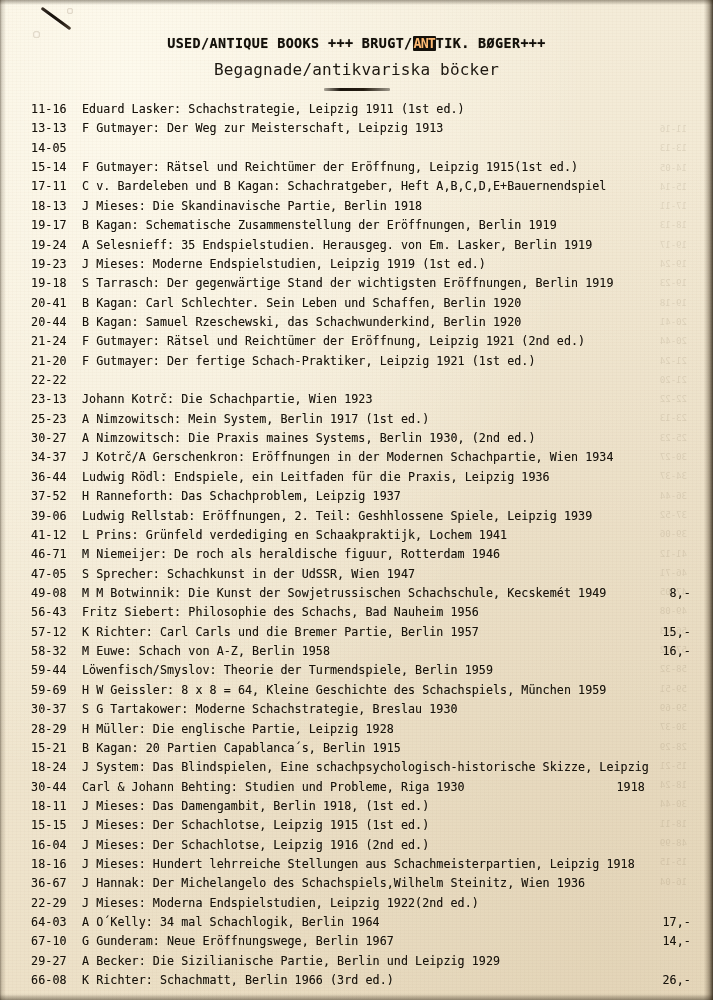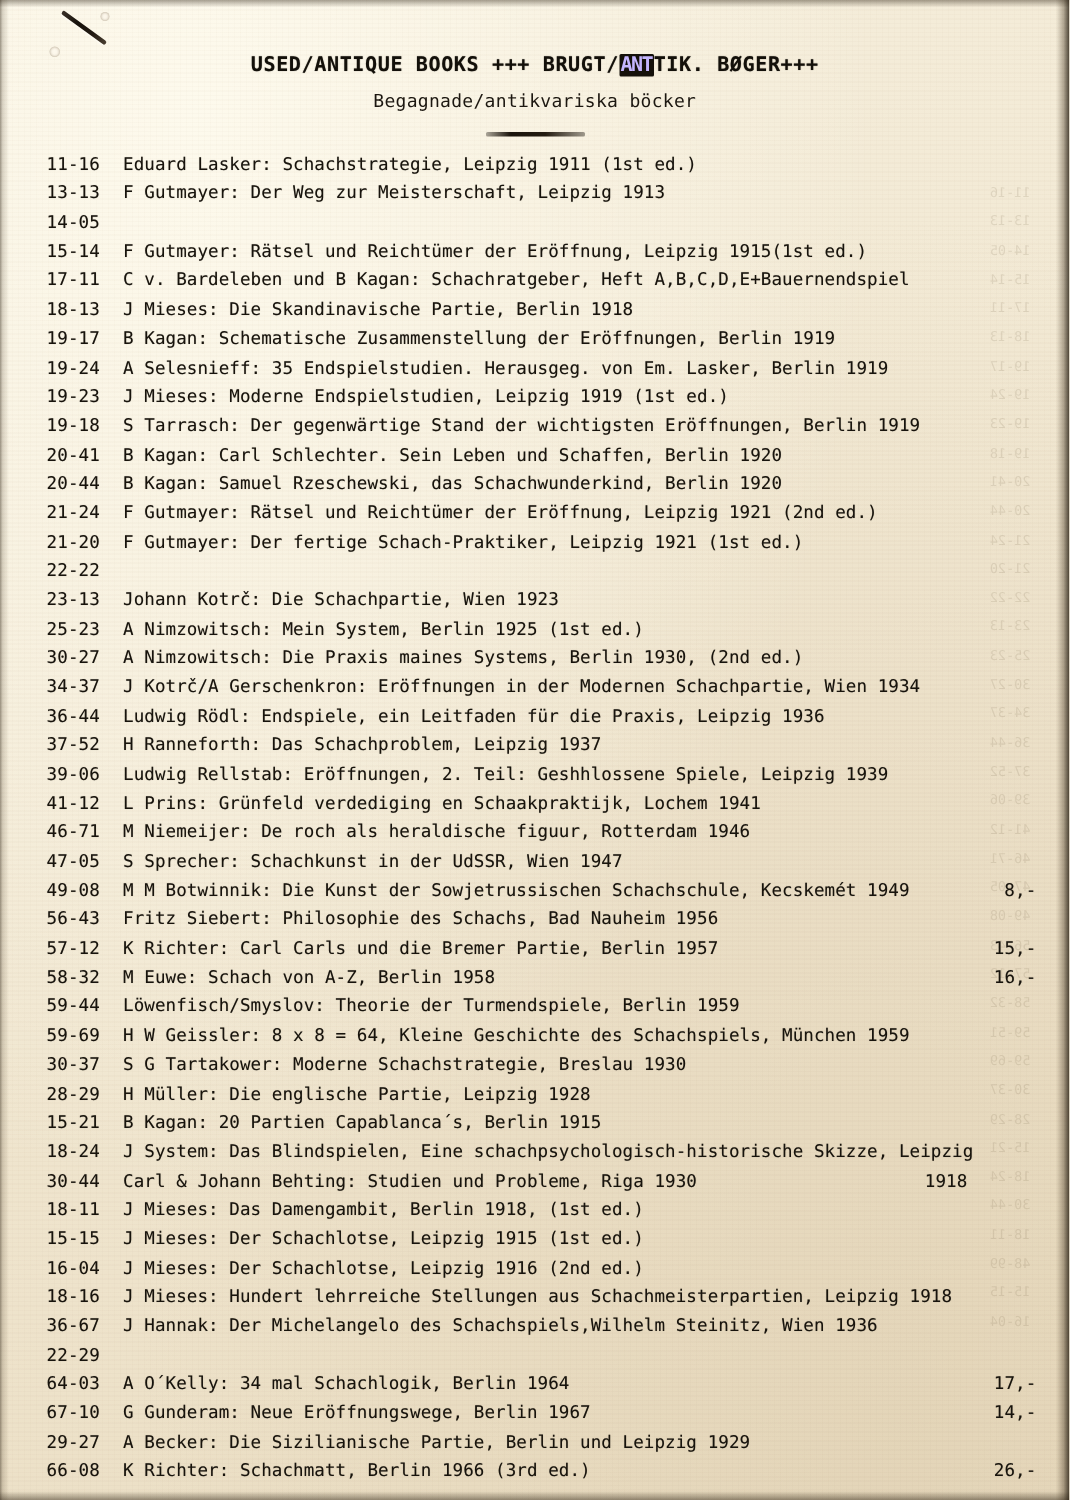--- a/index.html
+++ b/index.html
@@ -45,25 +45,25 @@
     background:#fdf8ec;box-shadow:inset 0 0 2px rgba(120,100,70,.6);}
   #staple-hole-b{position:absolute;left:67px;top:8px;width:6px;height:6px;border-radius:50%;
     background:#fdf8ec;box-shadow:inset 0 0 2px rgba(120,100,70,.6);}
   #header{position:absolute;left:0;top:36px;width:713px;text-align:center;}
   #title-line{
     font-size:13.4px;letter-spacing:.4px;font-weight:bold;
     color:#13100a;white-space:pre;
     text-shadow:0 0 .7px rgba(20,15,8,.55);
   }
   #subtitle-line{
-    margin-top:9px;font-size:12px;letter-spacing:.2px;
+    margin-top:9px;font-size:16px;letter-spacing:.2px;
     color:#1c1710;white-space:pre;
   }
   .struck{
-    display:inline-block;background:#15110b;color:#c4b5fd;
+    display:inline-block;background:#15110b;color:#fdba74;
     letter-spacing:-1px;padding:0 1px;border-radius:1px;
   }
   #rule{
     position:absolute;left:50%;top:88px;transform:translateX(-50%);
     width:66px;height:3px;
     background:linear-gradient(90deg,rgba(25,20,12,.35),#1a140c 25%,#241c11 60%,rgba(25,20,12,.4));
     border-radius:1px;
   }
 
   
@@ -165,21 +165,21 @@
       <div class="row"><span class="code">19-17</span><span class="entry">B Kagan: Schematische Zusammenstellung der Eröffnungen, Berlin 1919</span></div>
       <div class="row"><span class="code">19-24</span><span class="entry">A Selesnieff: 35 Endspielstudien. Herausgeg. von Em. Lasker, Berlin 1919</span></div>
       <div class="row"><span class="code">19-23</span><span class="entry">J Mieses: Moderne Endspielstudien, Leipzig 1919 (1st ed.)</span></div>
       <div class="row"><span class="code">19-18</span><span class="entry">S Tarrasch: Der gegenwärtige Stand der wichtigsten Eröffnungen, Berlin 1919</span></div>
       <div class="row"><span class="code">20-41</span><span class="entry">B Kagan: Carl Schlechter. Sein Leben und Schaffen, Berlin 1920</span></div>
       <div class="row"><span class="code">20-44</span><span class="entry">B Kagan: Samuel Rzeschewski, das Schachwunderkind, Berlin 1920</span></div>
       <div class="row"><span class="code">21-24</span><span class="entry">F Gutmayer: Rätsel und Reichtümer der Eröffnung, Leipzig 1921 (2nd ed.)</span></div>
       <div class="row"><span class="code">21-20</span><span class="entry">F Gutmayer: Der fertige Schach-Praktiker, Leipzig 1921 (1st ed.)</span></div>
       <div class="row"><span class="code">22-22</span></div>
       <div class="row"><span class="code">23-13</span><span class="entry">Johann Kotrč: Die Schachpartie, Wien 1923</span></div>
-      <div class="row"><span class="code">25-23</span><span class="entry">A Nimzowitsch: Mein System, Berlin 1925 (1st ed.)</span></div>
+      <div class="row"><span class="code">25-23</span><span class="entry">A Nimzowitsch: Mein System, Berlin 1917 (1st ed.)</span></div>
       <div class="row"><span class="code">30-27</span><span class="entry">A Nimzowitsch: Die Praxis maines Systems, Berlin 1930, (2nd ed.)</span></div>
       <div class="row"><span class="code">34-37</span><span class="entry">J Kotrč/A Gerschenkron: Eröffnungen in der Modernen Schachpartie, Wien 1934</span></div>
       <div class="row"><span class="code">36-44</span><span class="entry">Ludwig Rödl: Endspiele, ein Leitfaden für die Praxis, Leipzig 1936</span></div>
       <div class="row"><span class="code">37-52</span><span class="entry">H Ranneforth: Das Schachproblem, Leipzig 1937</span></div>
       <div class="row"><span class="code">39-06</span><span class="entry">Ludwig Rellstab: Eröffnungen, 2. Teil: Geshhlossene Spiele, Leipzig 1939</span></div>
       <div class="row"><span class="code">41-12</span><span class="entry">L Prins: Grünfeld verdediging en Schaakpraktijk, Lochem 1941</span></div>
       <div class="row"><span class="code">46-71</span><span class="entry">M Niemeijer: De roch als heraldische figuur, Rotterdam 1946</span></div>
       <div class="row"><span class="code">47-05</span><span class="entry">S Sprecher: Schachkunst in der UdSSR, Wien 1947</span></div>
       <div class="row"><span class="code">49-08</span><span class="entry">M M Botwinnik: Die Kunst der Sowjetrussischen Schachschule, Kecskemét 1949</span><span class="price">8,-</span></div>
       <div class="row"><span class="code">56-43</span><span class="entry">Fritz Siebert: Philosophie des Schachs, Bad Nauheim 1956</span></div>
@@ -190,21 +190,21 @@
       <div class="row"><span class="code">30-37</span><span class="entry">S G Tartakower: Moderne Schachstrategie, Breslau 1930</span></div>
       <div class="row"><span class="code">28-29</span><span class="entry">H Müller: Die englische Partie, Leipzig 1928</span></div>
       <div class="row"><span class="code">15-21</span><span class="entry">B Kagan: 20 Partien Capablanca´s, Berlin 1915</span></div>
       <div class="row"><span class="code">18-24</span><span class="entry">J System: Das Blindspielen, Eine schachpsychologisch-historische Skizze, Leipzig</span></div>
       <div class="row"><span class="code">30-44</span><span class="entry">Carl &amp; Johann Behting: Studien und Probleme, Riga 1930</span><span class="cont">1918</span></div>
       <div class="row"><span class="code">18-11</span><span class="entry">J Mieses: Das Damengambit, Berlin 1918, (1st ed.)</span></div>
       <div class="row"><span class="code">15-15</span><span class="entry">J Mieses: Der Schachlotse, Leipzig 1915 (1st ed.)</span></div>
       <div class="row"><span class="code">16-04</span><span class="entry">J Mieses: Der Schachlotse, Leipzig 1916 (2nd ed.)</span></div>
       <div class="row"><span class="code">18-16</span><span class="entry">J Mieses: Hundert lehrreiche Stellungen aus Schachmeisterpartien, Leipzig 1918</span></div>
       <div class="row"><span class="code">36-67</span><span class="entry">J Hannak: Der Michelangelo des Schachspiels,Wilhelm Steinitz, Wien 1936</span></div>
-      <div class="row"><span class="code">22-29</span></div>
+      <div class="row"><span class="code">22-29</span><span class="entry">J Mieses: Moderna Endspielstudien, Leipzig 1922(2nd ed.)</span></div>
       <div class="row"><span class="code">64-03</span><span class="entry">A O´Kelly: 34 mal Schachlogik, Berlin 1964</span><span class="price">17,-</span></div>
       <div class="row"><span class="code">67-10</span><span class="entry">G Gunderam: Neue Eröffnungswege, Berlin 1967</span><span class="price">14,-</span></div>
       <div class="row"><span class="code">29-27</span><span class="entry">A Becker: Die Sizilianische Partie, Berlin und Leipzig 1929</span></div>
       <div class="row"><span class="code">66-08</span><span class="entry">K Richter: Schachmatt, Berlin 1966 (3rd ed.)</span><span class="price">26,-</span></div>
     </div>
 
   <div id="edge-left"></div>
   <div id="edge-right"></div>
   <div id="edge-top"></div>
   <div id="edge-bottom"></div>

